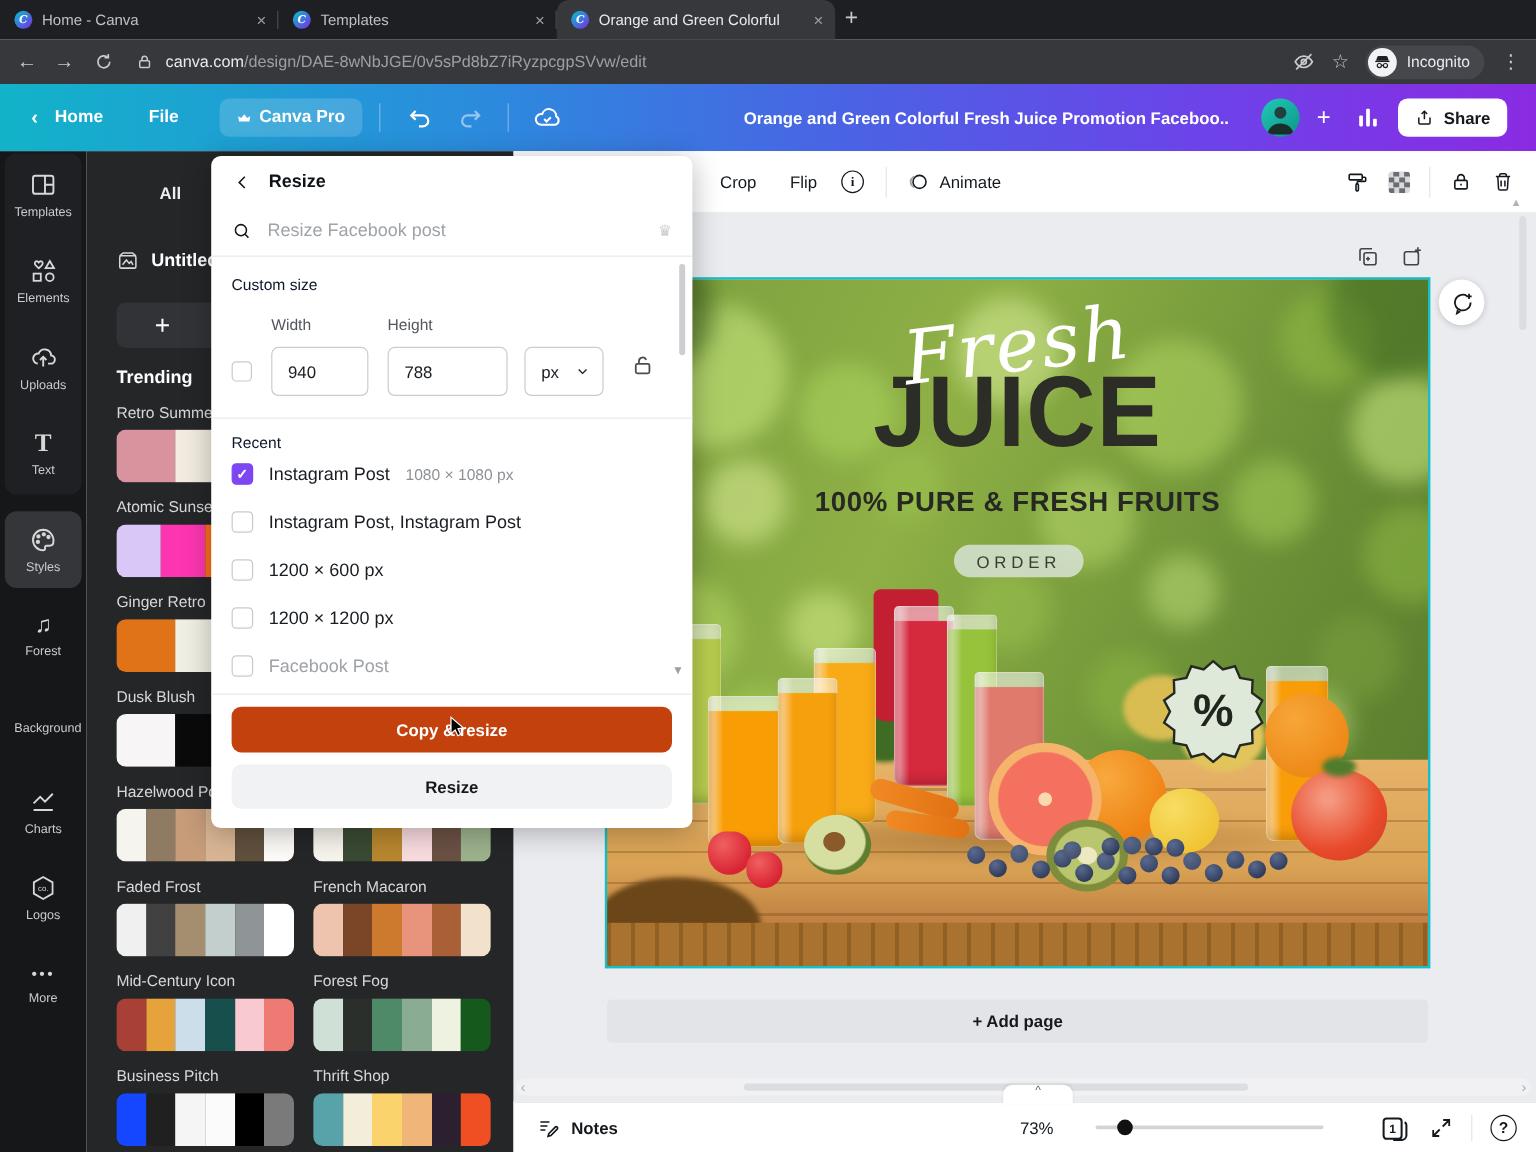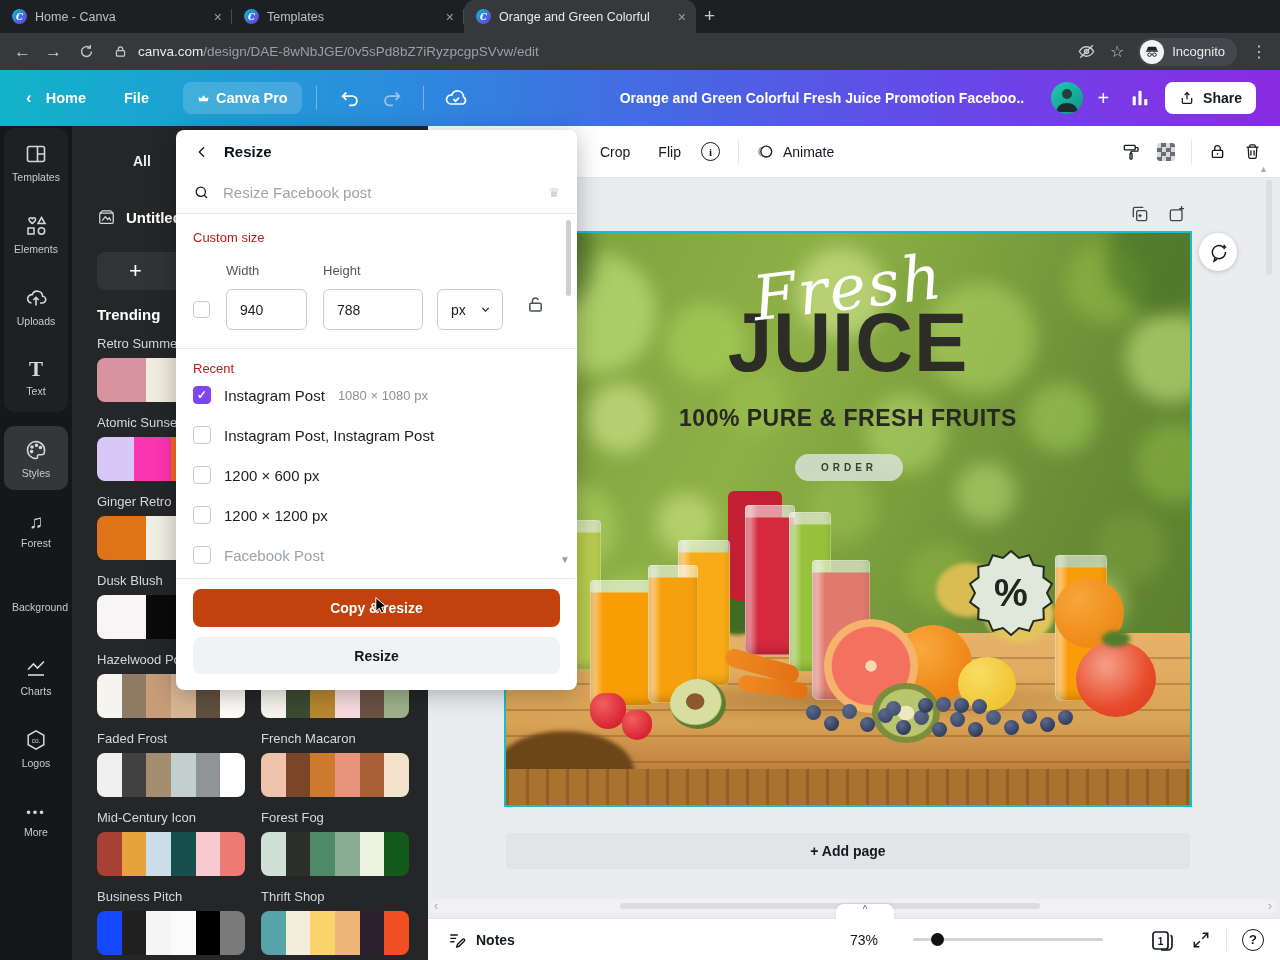--- a/index.html
+++ b/index.html
@@ -102,21 +102,21 @@
     background:repeating-linear-gradient(180deg, rgba(120,70,20,0) 0 24px, rgba(110,60,15,.3) 24px 26px),
                linear-gradient(180deg,#e7b369 0,#d9a254 90px,#c08142 135px,#9c672c 172px); }
   #tbl-front { position:absolute; left:0; top:536px; width:684px; height:36px;
     background:repeating-linear-gradient(90deg, rgba(60,30,5,.22) 0 3px, rgba(60,30,5,0) 3px 20px), #a9722f; }
   .d-text { position:absolute; width:100%; text-align:center; z-index:5; }
   #fresh { top:18px; font-family:"DejaVu Serif",serif; font-style:italic; font-size:62px; color:#fff;
            transform:rotate(-7deg); letter-spacing:2px; z-index:6; }
   #juice { top:64px; font-size:80px; font-weight:bold; color:#2b2d26; transform:scaleY(1.05); letter-spacing:1px; }
   #tagline { top:172px; font-size:23px; font-weight:bold; color:#262822; letter-spacing:.5px; }
   #order { position:absolute; left:289px; top:221px; width:108px; height:27px; border-radius:14px;
-           background:rgba(213,224,208,.88); color:#333f30; font-size:10px; letter-spacing:4px; font-weight:bold;
+           background:rgba(213,224,208,.88); color:#333f30; font-size:14px; letter-spacing:4px; font-weight:normal;
            display:flex; align-items:center; justify-content:center; z-index:5; }
   #badge { position:absolute; left:462px; top:317px; width:86px; height:86px; z-index:6; }
   #badge span { position:absolute; inset:0; display:flex; align-items:center; justify-content:center;
                 font-size:38px; font-weight:bold; color:#20251e; }
 
   #addpage { left:506px; top:833px; width:684px; height:36px; background:#e3e4e8; border-radius:4px;
              display:flex; align-items:center; justify-content:center; font-size:14px; font-weight:bold; color:#14191e; }
   .pagectl { color:#3f444a; }
   #comment-btn { left:1199px; top:233px; width:38px; height:38px; border-radius:50%; background:#fff;
                  box-shadow:0 1px 5px rgba(0,0,0,.18); display:flex; align-items:center; justify-content:center; z-index:10; }
@@ -145,21 +145,21 @@
   #popup { left:176px; top:130px; width:401px; height:560px; background:#fff; border-radius:8px;
            box-shadow:0 4px 24px rgba(0,0,0,.28); z-index:40; color:#1a1e23; }
   .pp-header { position:absolute; left:18px; top:13px; display:flex; align-items:center; gap:14px;
                font-size:15px; font-weight:bold; color:#0e1318; }
   .pp-search { position:absolute; left:17px; top:48px; width:367px; height:28px; display:flex; align-items:center; gap:13px; }
   .pp-search input { border:none; outline:none; flex:1; font-size:15px; color:#1a1e23;
                      font-family:"Liberation Sans",sans-serif; }
   .pp-search input::placeholder { color:#9fa3a8; }
   .pp-crown { color:#c9cbcf; font-size:13px; }
   .pp-div { position:absolute; left:0; width:401px; height:1px; background:#e8e9eb; }
-  .pp-label { position:absolute; font-size:13px; color:#b91c1c; }
+  .pp-label { position:absolute; font-size:13px; color:#0f172a; }
   .pp-sublabel { position:absolute; font-size:13px; color:#53575d; }
   .pp-input { position:absolute; height:41px; border:1px solid #c9ccd1; border-radius:6px; font-size:14px;
               color:#1a1e23; padding-left:13px; font-family:"Liberation Sans",sans-serif; }
   .pp-check { position:absolute; width:17px; height:17px; border:1.6px solid #c6cacf; border-radius:4px; background:#fff; }
   .pp-unit { position:absolute; left:261px; top:159px; width:66px; height:41px; border:1px solid #c9ccd1; border-radius:6px;
              display:flex; align-items:center; justify-content:space-between; padding:0 10px 0 13px; font-size:14px; }
   #recent-list { position:absolute; left:17px; top:245px; width:360px; }
   .rec-item { height:40px; display:flex; align-items:center; gap:13px; }
   .rec-check { width:18px; height:18px; min-width:18px; border:1.6px solid #c6cacf; border-radius:4px; }
   .rec-check.on { background:#7d46f2; border-color:#7d46f2; color:#fff; font-size:12px; font-weight:bold;

